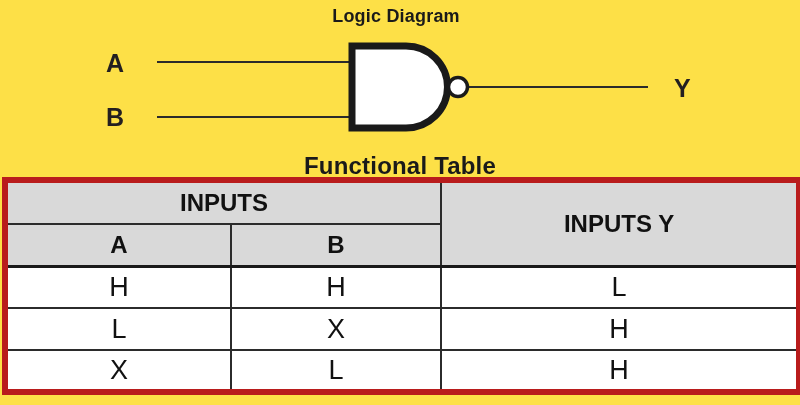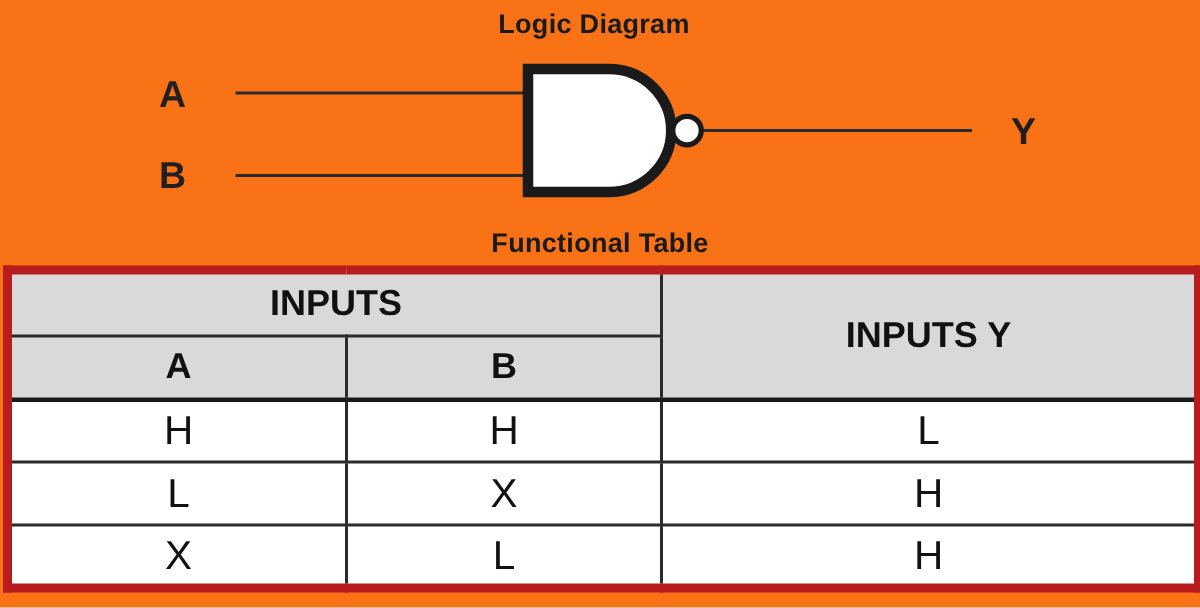--- a/index.html
+++ b/index.html
@@ -5,21 +5,21 @@
   html, body {
     margin: 0;
     padding: 0;
     background: #ffffff;
     font-family: "Liberation Sans", sans-serif;
   }
   .page {
     position: relative;
     width: 800px;
     height: 405px;
-    background: #f97316;
+    background: #fde047;
     overflow: hidden;
   }
 
   
   .diagram-section {
     position: absolute;
     left: 0; top: 0;
     width: 800px; height: 176px;
   }
   .diagram-title {
@@ -61,21 +61,21 @@
   .label-a { left: 106px; top: 51px; }
   .label-b { left: 106px; top: 105px; }
   .label-y { left: 674px; top: 76px; }
 
   
   .table-title {
     position: absolute;
     left: 0; top: 152px;
     width: 800px;
     text-align: center;
-    font-size: 18px;
+    font-size: 24px;
     font-weight: bold;
     color: #1a1a1a;
     letter-spacing: 0.2px;
   }
   table.func-table {
     position: absolute;
     left: 2px; top: 177px;
     width: 794px;
     border-collapse: collapse;
     table-layout: fixed;

